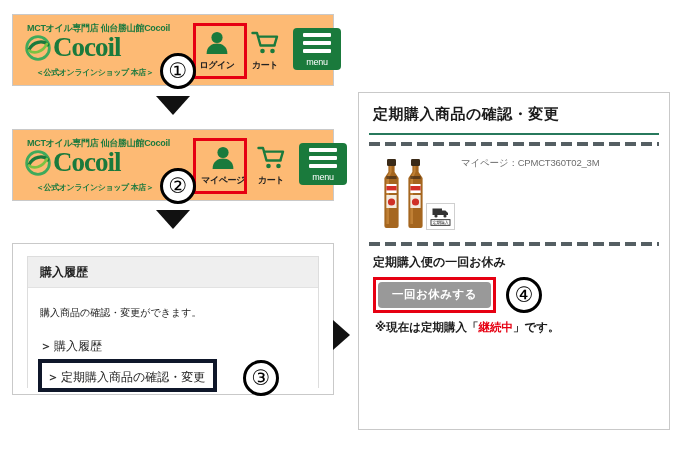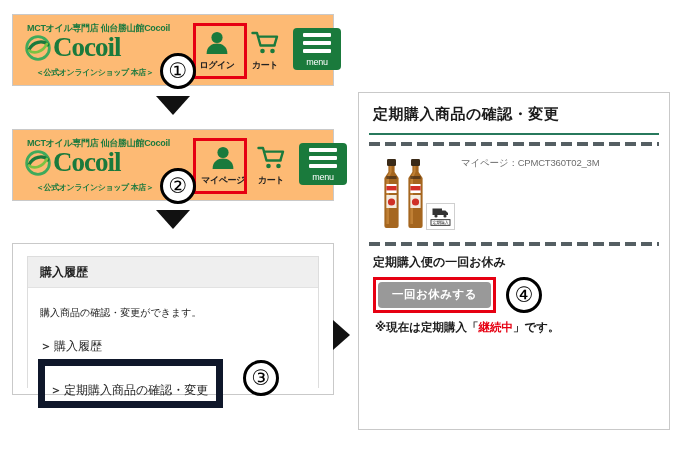--- a/index.html
+++ b/index.html
@@ -211,22 +211,22 @@
   .hist-link {
     font-size: 12px;
     color: #222222;
     padding: 1px 2px 1px 2px;
     display: inline-block;
   }
   .hist-link .chev { color: #333333; font-weight: bold; margin-right: 2px; }
   .hist-link-row { display: block; margin-bottom: 2px; }
   .hist-link-row.boxed {
     display: inline-block;
-    border: 7px solid #0f172a;
-    padding: 14px 6px 1px 3px;
+    border: 4px solid #0f172a;
+    padding: 4px 6px 1px 3px;
     margin-top: 1px;
   }
 
   
   #panel-subscription {
     left: 358px;
     top: 92px;
     width: 312px;
     height: 338px;
     background: #ffffff;

